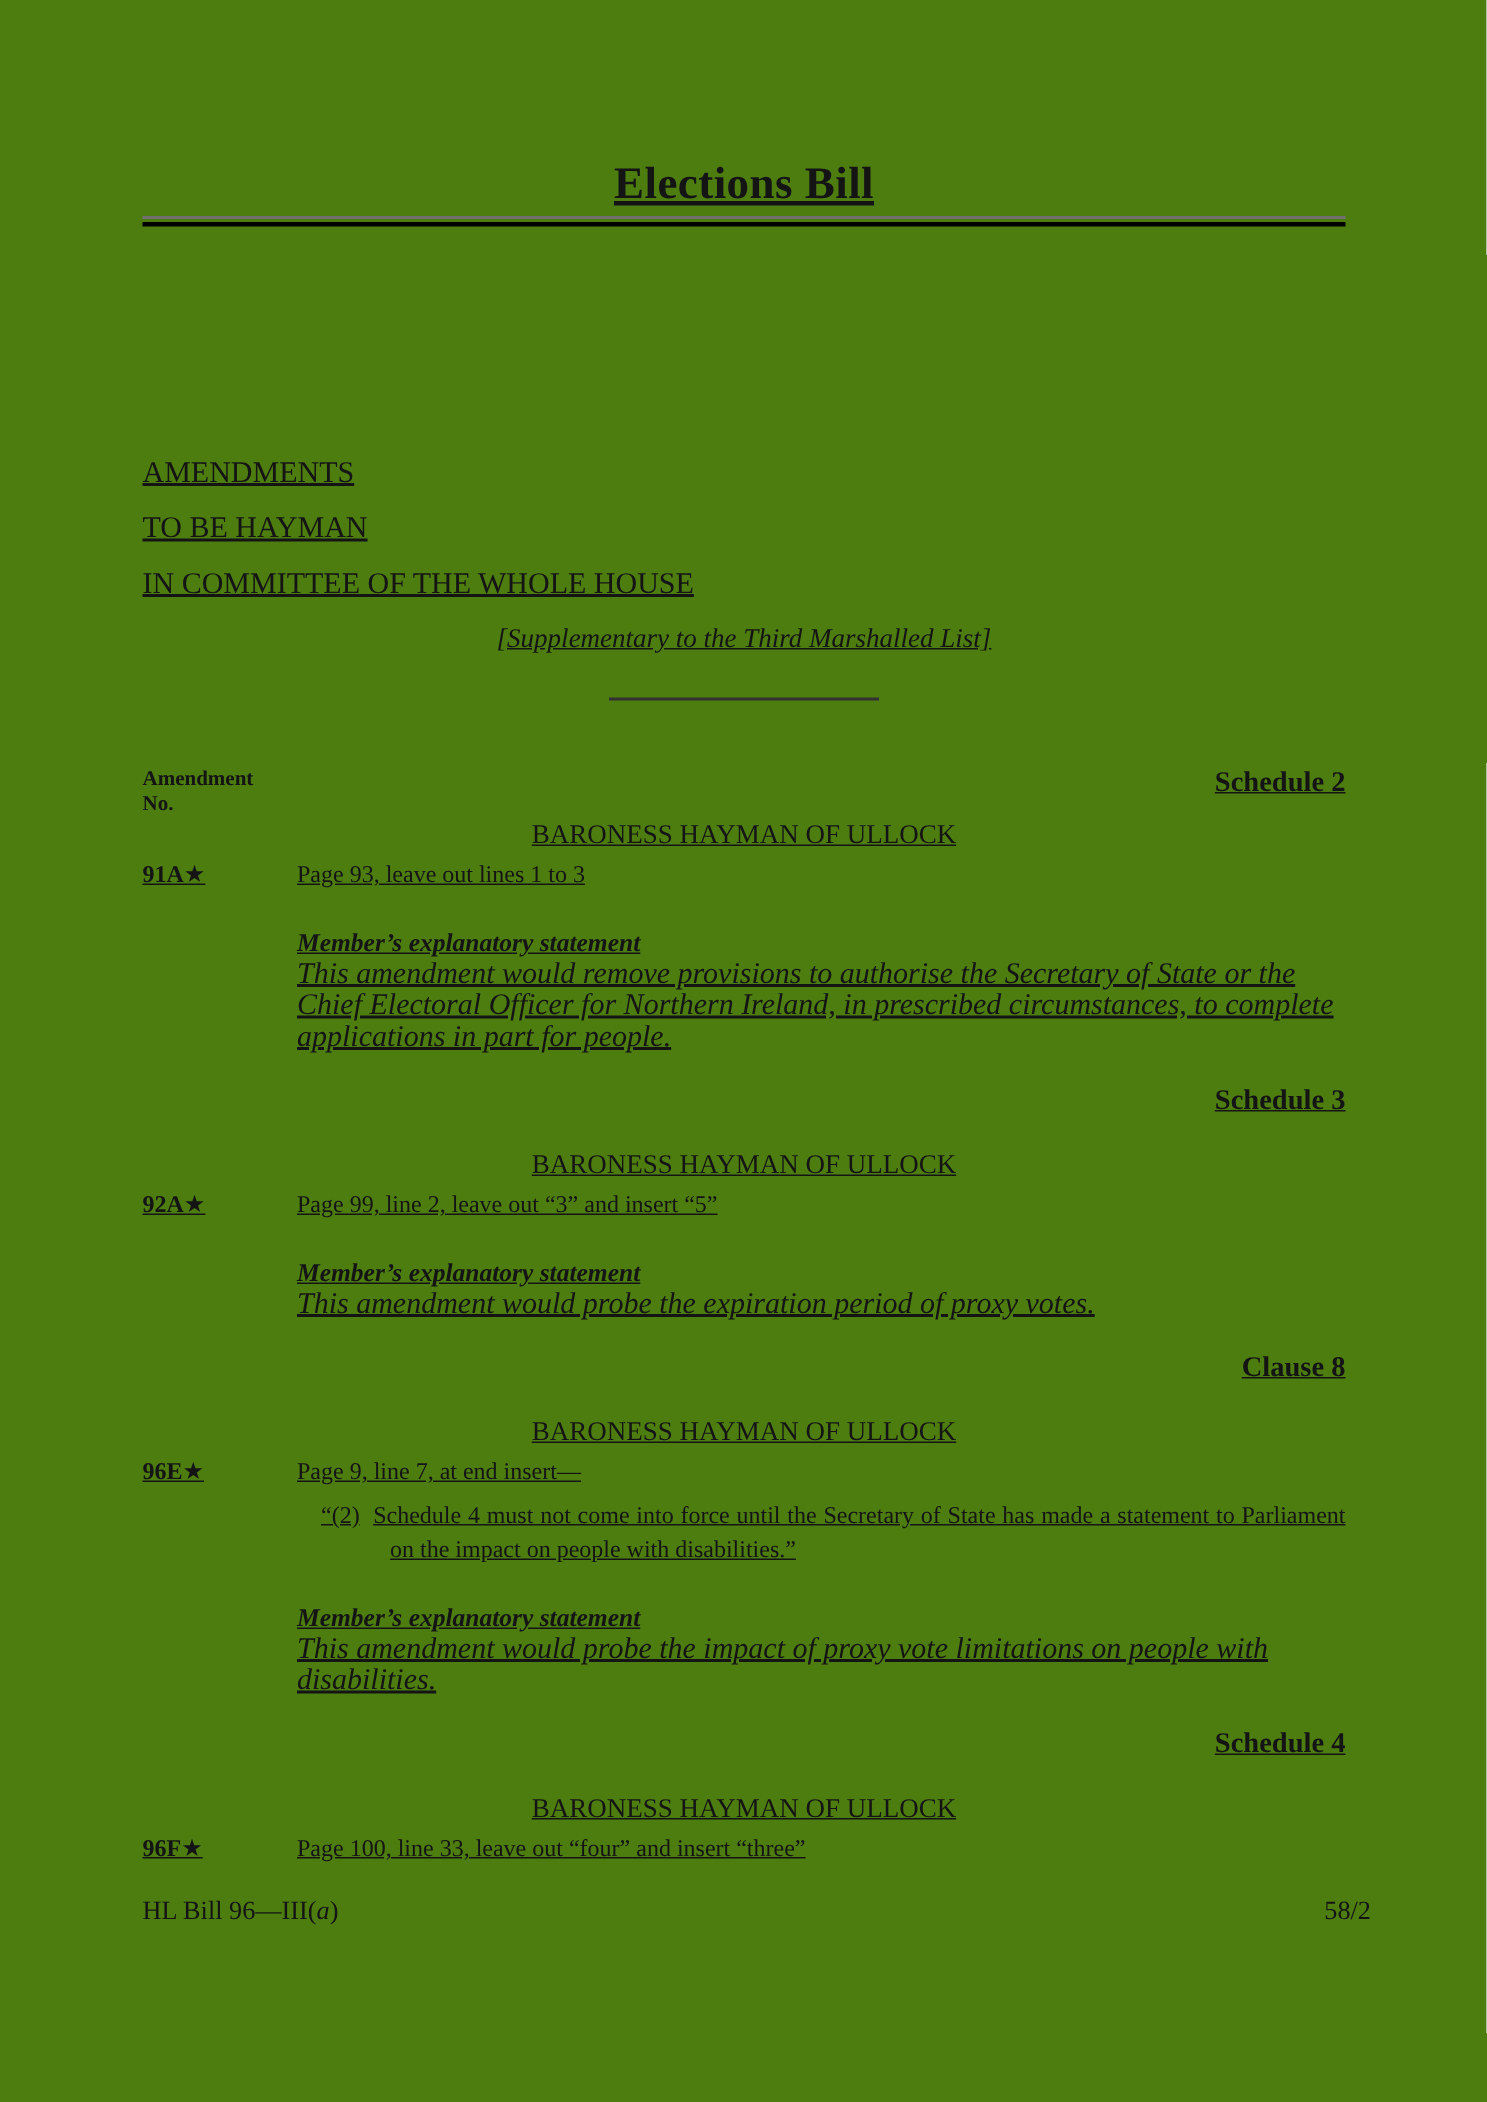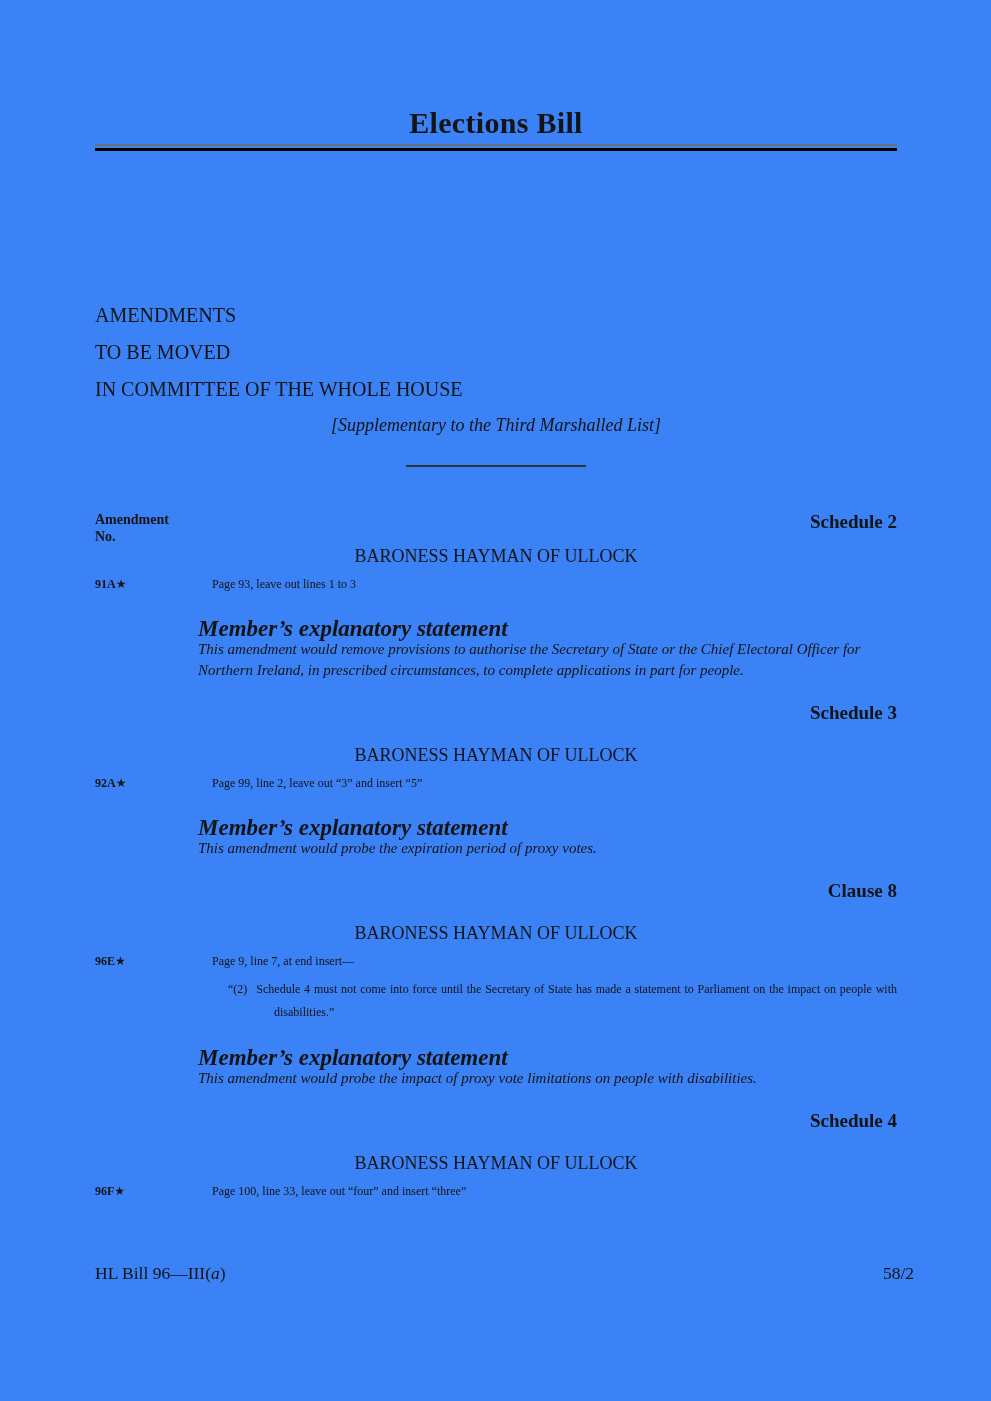--- a/index.html
+++ b/index.html
@@ -1,66 +1,67 @@
 <!DOCTYPE html>
 <html><head>
 <meta charset="utf-8">
 <style>
   html,body{margin:0;padding:0;background:#ffffff;}
   .page{
     width:991px;height:1401px;box-sizing:border-box;position:relative;
-    background:#3b82f6;color:#141414;
+    background:#4d7c0f;color:#141414;
     padding:0 94px 0 95px;
     font-family:"Liberation Serif","DejaVu Sans",serif;
+    text-decoration:underline;
   }
   .title{margin:0;padding-top:106px;text-align:center;font-weight:700;
     font-size:30px;line-height:34px;letter-spacing:.3px;}
   .rule-double{margin-top:4px;}
   .rule-thin{border-top:2px solid #707070;height:0;}
   .rule-thick{border-top:3px solid #000000;height:0;margin-top:2px;}
   .header-block{margin-top:152px;}
   .header-line{text-align:left;font-size:20px;line-height:24px;margin-bottom:13px;}
   .header-note{text-align:center;font-style:italic;font-size:18px;line-height:22px;}
   .short-rule{width:180px;margin:29px auto 0;border-top:2px solid #333;height:0;}
   .content{position:relative;margin-top:43px;}
   .margin-label{position:absolute;left:0;top:1px;font-weight:700;font-size:14px;line-height:17px;}
   .section{margin-top:20px;}
   .section.first{margin-top:0;}
   .section-heading{text-align:right;font-weight:700;font-size:19px;line-height:24px;margin:0;}
   .mover{text-align:center;font-size:18px;line-height:22px;margin-top:19px;}
   .section.first .mover{margin-top:11px;}
-  .amendment-row{display:flex;margin-top:6px;font-size:12px;line-height:22px;gap:14px;}
+  .amendment-row{display:flex;margin-top:6px;font-size:16px;line-height:22px;}
   .amendment-number{flex:0 0 103px;width:103px;font-weight:700;}
   .amendment-body{flex:1;}
   .instruction{margin:0;}
   .inserted-quote{margin:6px 0 0 16px;padding-left:46px;text-indent:-46px;
     text-align:justify;line-height:23px;}
   .quote-label{padding-right:9px;}
   .explanatory{margin-left:103px;margin-top:23px;font-style:italic;}
-  .explanatory-heading{font-weight:700;font-size:23px;line-height:21px;}
-  .explanatory-text{font-size:15px;line-height:21px;}
+  .explanatory-heading{font-weight:700;font-size:17px;line-height:21px;}
+  .explanatory-text{font-size:20px;line-height:21px;}
   .footer{position:absolute;left:95px;right:77px;top:1262px;
     display:flex;justify-content:space-between;font-size:17.5px;line-height:22px;}
   .italic{font-style:italic;}
 </style>
 </head>
 <body>
 
 <div class="page">
 
   <h1 class="title">Elections Bill</h1>
 
   <div class="rule-double">
     <div class="rule-thin"></div>
     <div class="rule-thick"></div>
   </div>
 
   <div class="header-block">
     <div class="header-line">AMENDMENTS</div>
-    <div class="header-line">TO BE MOVED</div>
+    <div class="header-line">TO BE HAYMAN</div>
     <div class="header-line">IN COMMITTEE OF THE WHOLE HOUSE</div>
     <div class="header-note">[Supplementary to the Third Marshalled List]</div>
     <div class="short-rule"></div>
   </div>
 
   <div class="content">
 
     <div class="margin-label">
       <div>Amendment</div>
       <div>No.</div>

